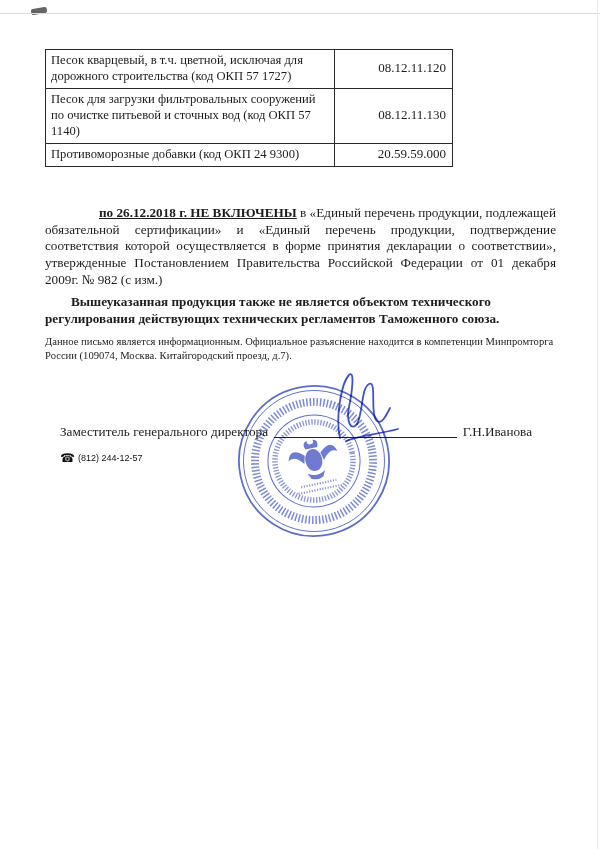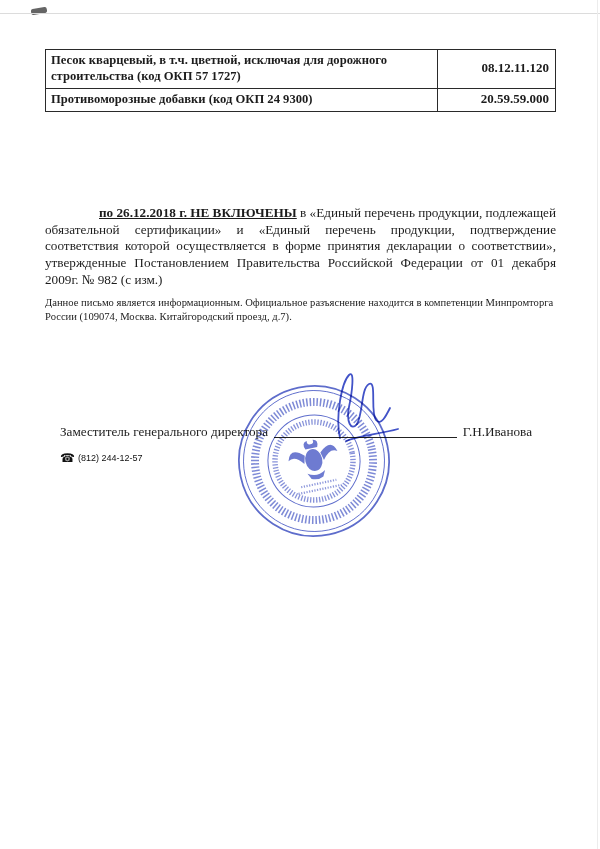--- a/index.html
+++ b/index.html
@@ -13,23 +13,23 @@
     overflow: hidden;
     box-shadow: 0 0 4px rgba(0,0,0,.25);
   }
   
   .scan-line-top { position:absolute; top:13px; left:0; width:100%; height:1px; background:#dcdcdc; }
   .scan-smudge { position:absolute; top:8px; left:31px; width:16px; height:6px; background:#4a4a4a; border-radius:2px; transform:rotate(-10deg); opacity:.85; }
   .scan-edge-right { position:absolute; top:0; right:2px; width:1px; height:100%; background:#ececec; }
 
   
   table.products {
-    position:absolute; top:49px; left:45px; width:511px;
+    position:absolute; top:49px; left:45px; width:408px;
     border-collapse: collapse;
-    font-size: 12.6px; line-height: 1.3; font-weight: bold;
+    font-size: 12.6px; line-height: 1.3;
   }
   table.products td {
     border: 1px solid #2a2a2a;
     padding: 2px 6px 3px 5px;
     vertical-align: middle;
   }
   td.code { width: 106px; text-align: right; font-size: 13px; white-space: nowrap; }
 
   
   .bodytext { position:absolute; top:205px; left:45px; width:511px; font-size:13.2px; line-height:1.26; }
@@ -66,31 +66,36 @@
   <div class="scan-edge-right"></div>
 
   <table class="products">
     <tbody>
     <tr>
       <td class="desc">Песок кварцевый, в т.ч. цветной, исключая для дорожного строительства (код ОКП 57 1727)</td>
       <td class="code">08.12.11.120</td>
     </tr>
 
 
+    <tr>
+      <td class="desc">Песок для загрузки фильтровальных сооружений по очистке питьевой и сточных вод (код ОКП 57 1140)</td>
+      <td class="code">08.12.11.130</td>
+    </tr>
 
 
     <tr>
       <td class="desc">Противоморозные добавки (код ОКП 24 9300)</td>
       <td class="code">20.59.59.000</td>
     </tr>
   </tbody>
   </table>
 
   <div class="bodytext">
     <p class="para p-justify"><span class="bu">по 26.12.2018 г. НЕ ВКЛЮЧЕНЫ</span><span> в  «Единый перечень продукции,  подлежащей обязательной сертификации» и «Единый перечень продукции, подтверждение соответствия которой осуществляется в форме принятия декларации о соответствии», утвержденные Постановлением Правительства Российской Федерации от 01 декабря 2009г. № 982 (с изм.)</span></p>
+    <p class="para p-bold">Вышеуказанная продукция также не является объектом технического регулирования действующих технических регламентов Таможенного союза.</p>
     <p class="para p-small">Данное письмо является информационным. Официальное разъяснение находится в компетенции Минпромторга России (109074, Москва. Китайгородский проезд, д.7).</p>
   </div>
 
   <div class="sig-row">
     <span class="sig-title">Заместитель генерального директора</span>
     <span class="sig-line"></span>
     <span class="sig-name">Г.Н.Иванова</span>
   </div>
 
   <div class="phone-row">

